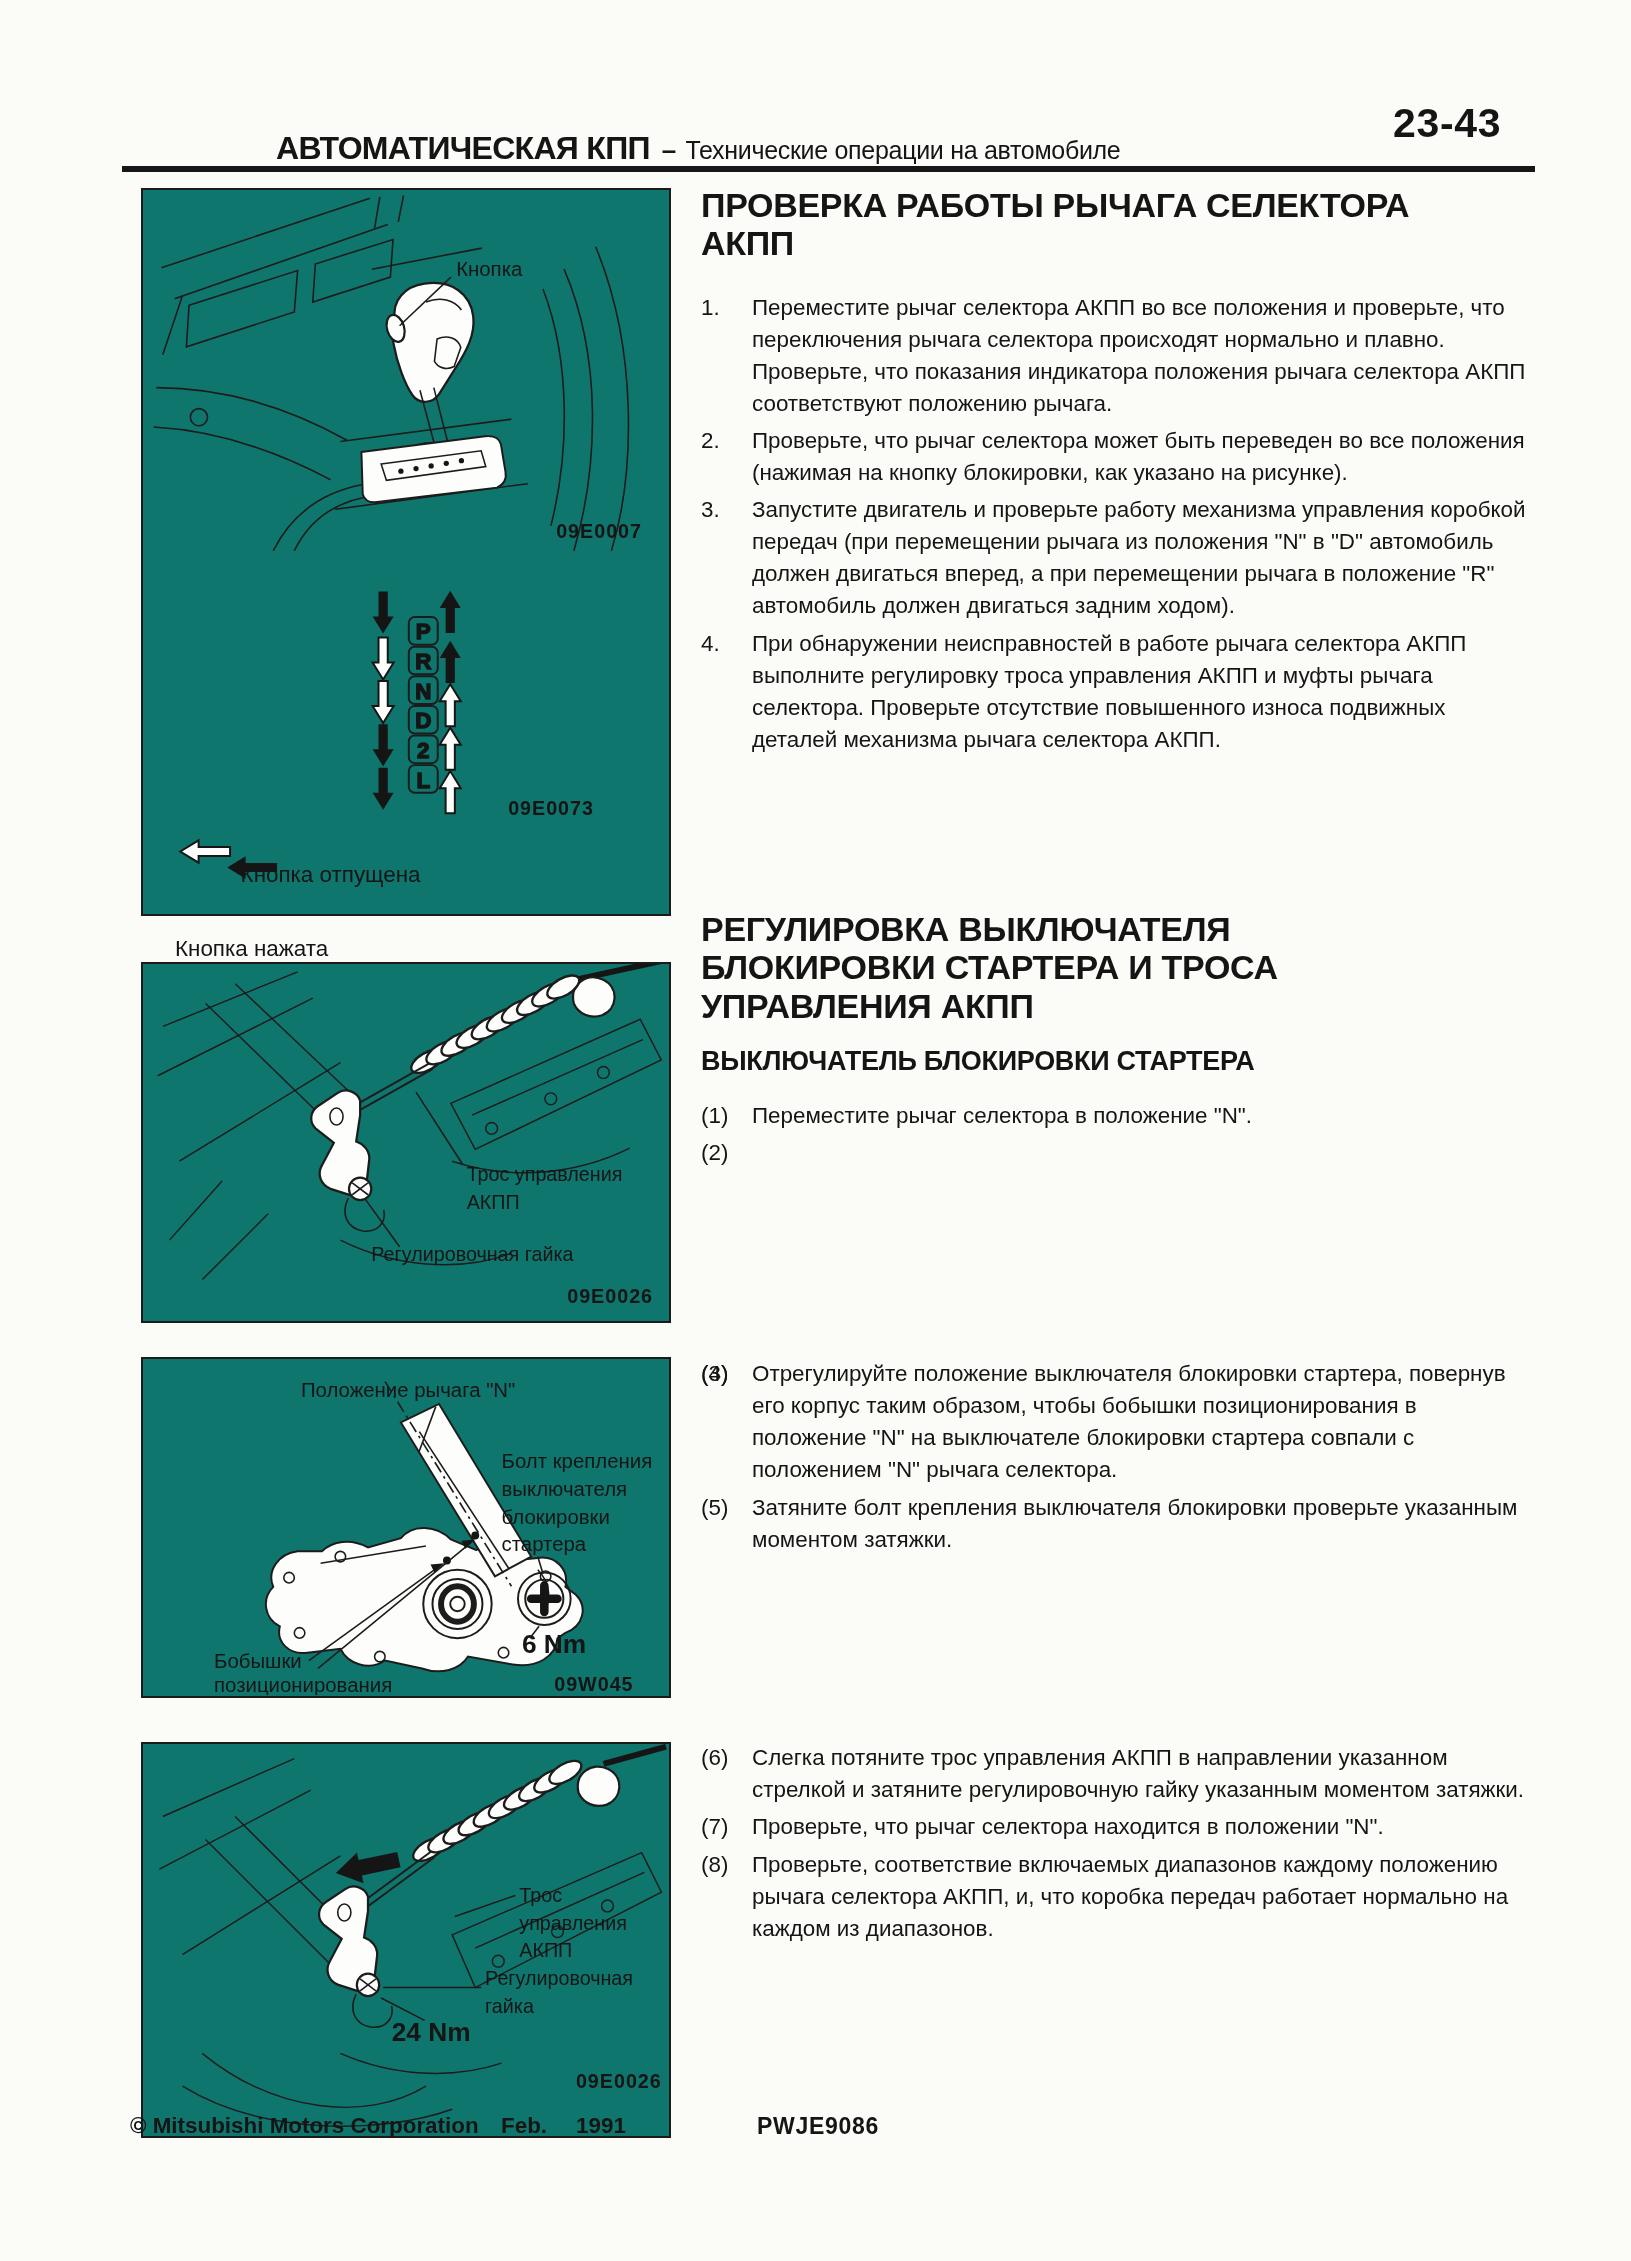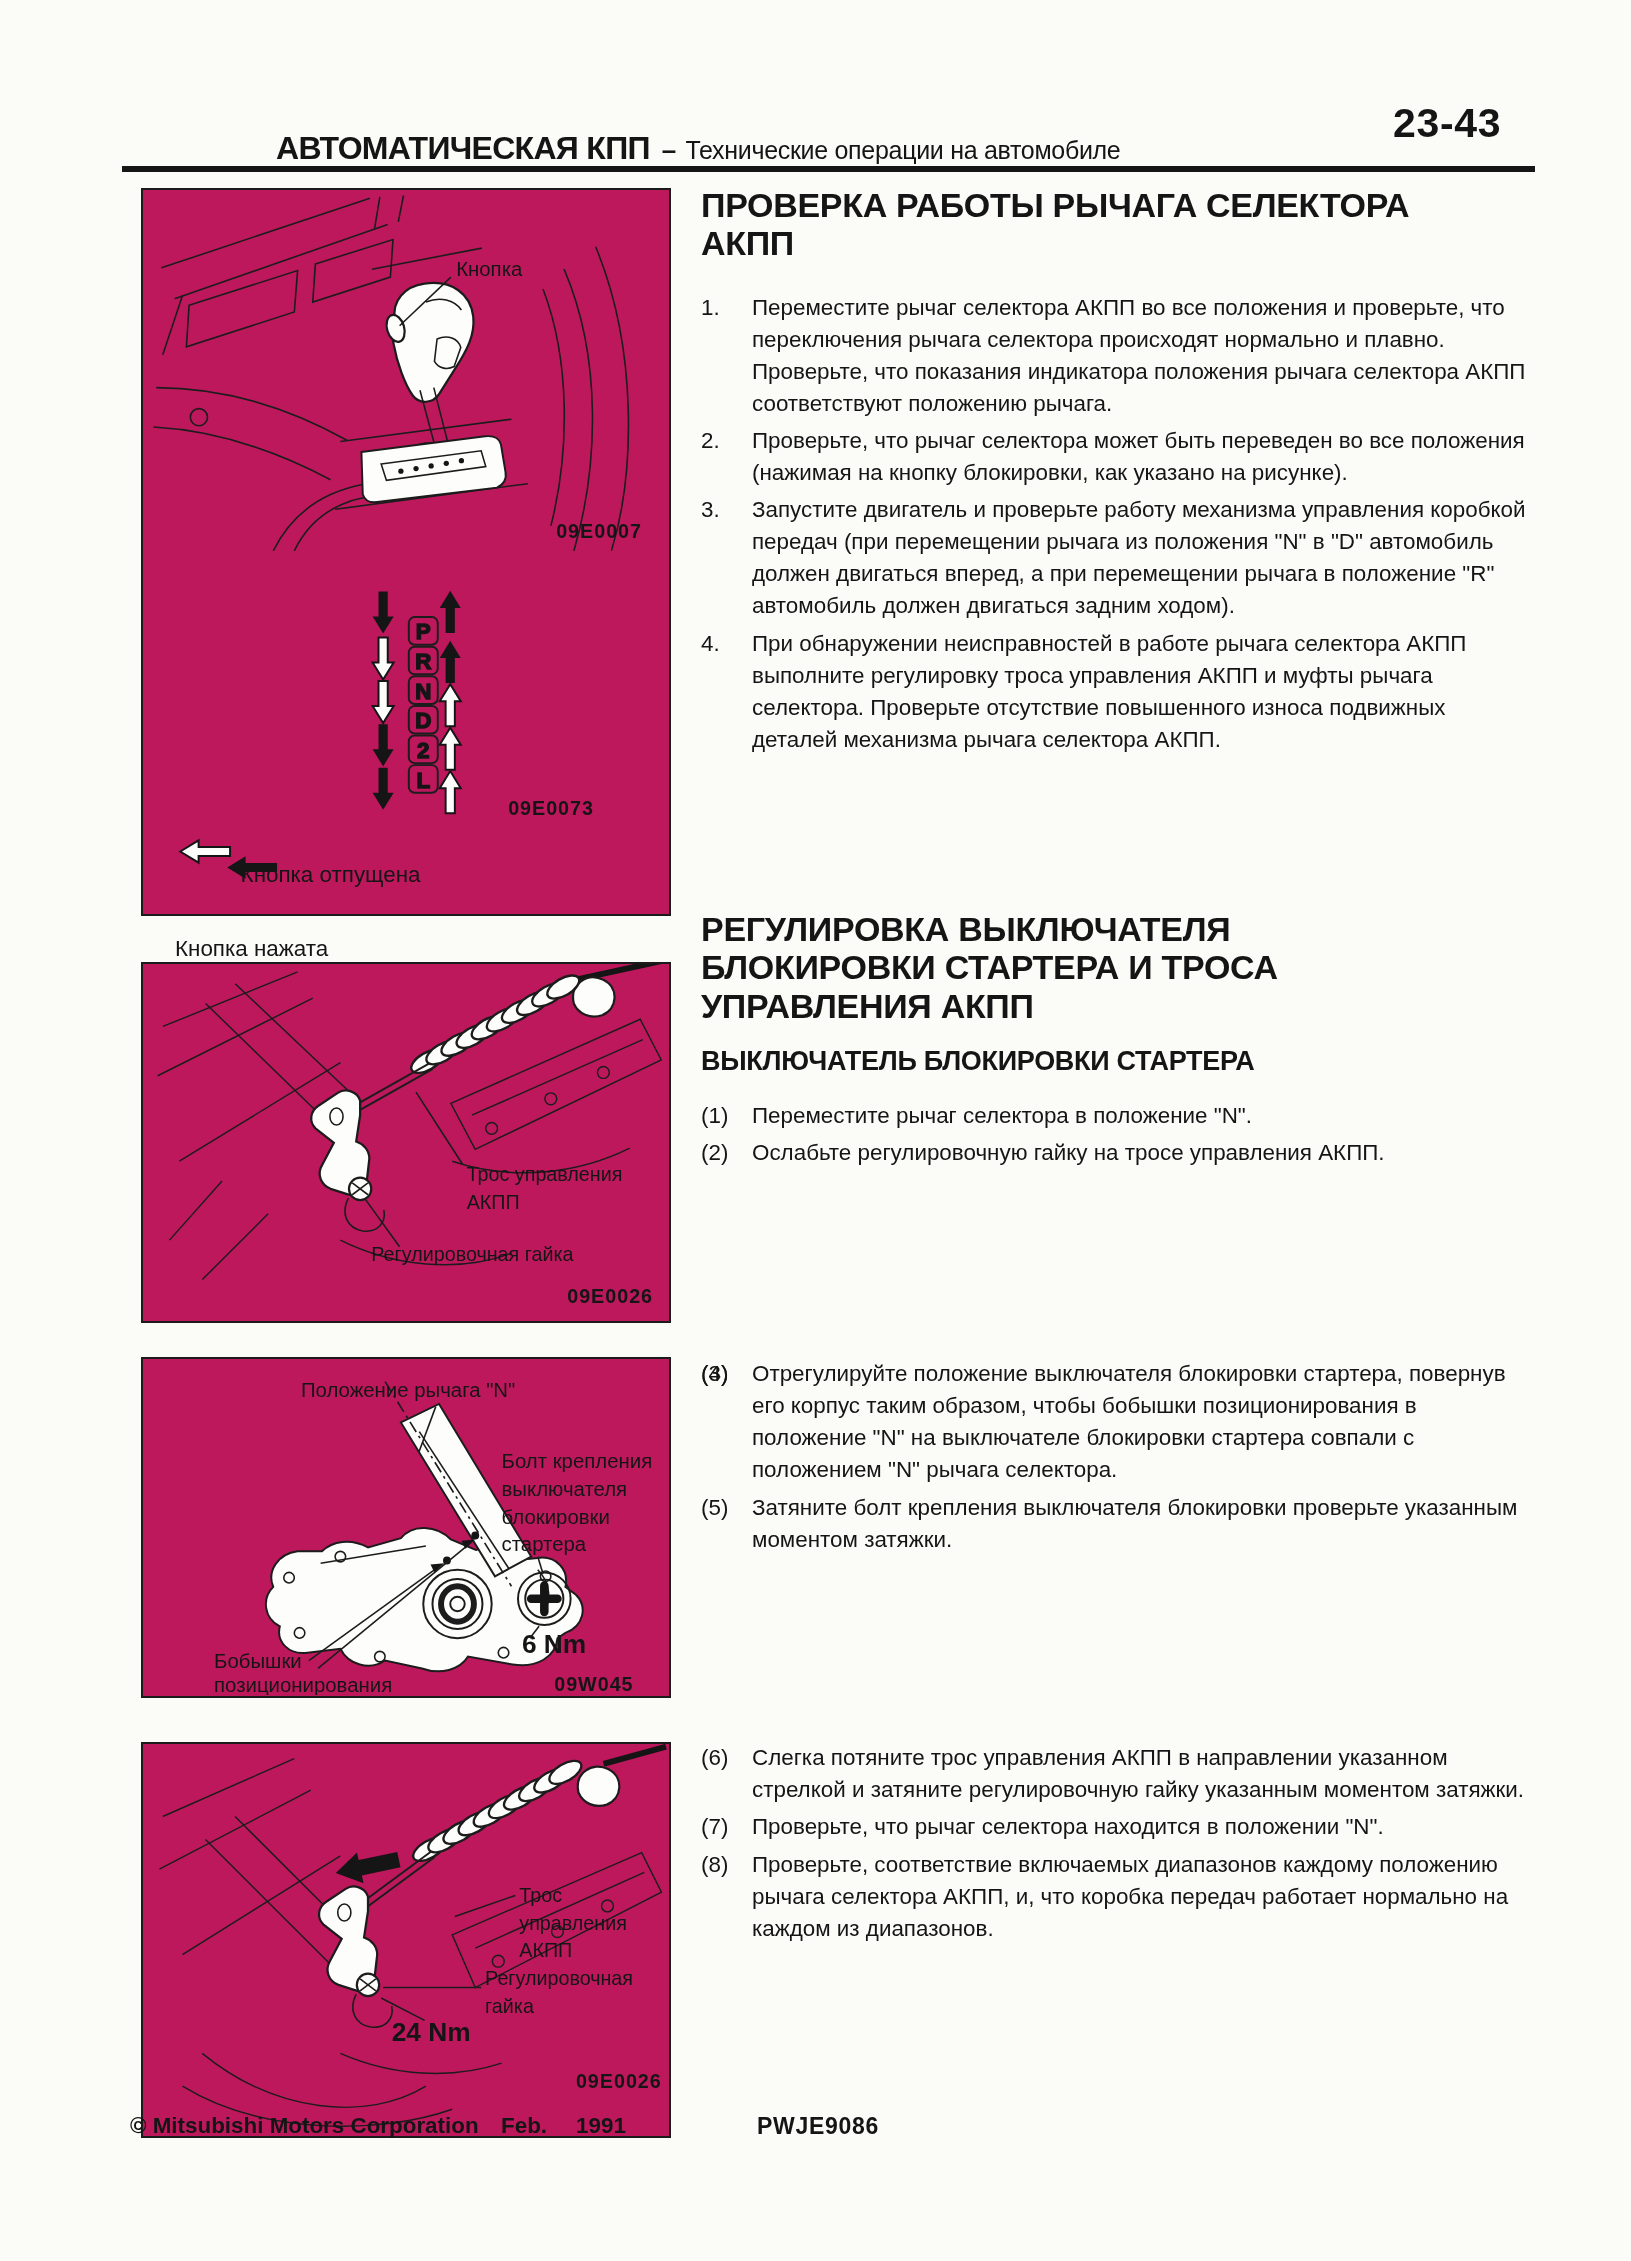--- a/index.html
+++ b/index.html
@@ -8,21 +8,21 @@
   .abs{position:absolute;}
   
   .hdr{position:absolute;top:105px;left:276px;right:99px;display:flex;align-items:baseline;}
   .hdr .main{font-size:32px;font-weight:bold;letter-spacing:-0.7px;white-space:nowrap;margin-top:25px;}
   .hdr .dash{font-size:26px;font-weight:bold;margin:0 9.2px 0 12px;}
   .hdr .sub{font-size:25px;font-weight:normal;letter-spacing:-0.3px;white-space:nowrap;}
   .pgnum{position:absolute;top:100px;left:1393px;font-size:41px;font-weight:bold;letter-spacing:0.7px;}
   .rule{position:absolute;top:166px;left:122px;width:1413px;height:6px;background:#161616;}
   
   .figbox{position:absolute;left:141px;width:530px;border:2.6px solid #1b1b1b;
-          background:#be185d;box-sizing:border-box;}
+          background:#0f766e;box-sizing:border-box;}
   svg{display:block;}
   svg text{font-family:"Liberation Sans",sans-serif;fill:#151515;}
   .ln{stroke:#1c1c1c;stroke-width:2.4;fill:none;}
   .ln2{stroke:#1c1c1c;stroke-width:3.4;fill:#fdfdfb;}
   
   .legend{position:absolute;left:32px;display:flex;align-items:center;gap:6.6px;}
   .legend .ltxt{font-size:22.4px;margin-top:47px;}
   
   .sec{position:absolute;left:701px;width:857px;}
   .sec h1{margin:0;font-size:34px;line-height:1.13;font-weight:bold;width:750px;letter-spacing:-0.3px;}
@@ -329,21 +329,20 @@
 <section class="sec" style="top:910px;">
   <h1>РЕГУЛИРОВКА ВЫКЛЮЧАТЕЛЯ БЛОКИРОВКИ СТАРТЕРА И ТРОСА УПРАВЛЕНИЯ АКПП</h1>
   <h2>ВЫКЛЮЧАТЕЛЬ БЛОКИРОВКИ СТАРТЕРА</h2>
   <div class="list tight">
     <div class="item">
       <span class="num">(1)</span>
       <span class="txt">Переместите рычаг селектора в положение "N".</span>
     </div>
     <div class="item">
       <span class="num">(2)</span>
-      <span class="txt">Ослабьте регулировочную гайку на тросе управления АКПП.</span>
     </div>
   </div>
 </section>
 
 <section class="sec" style="top:1353px;">
   <div class="list tight">
     <div class="item">
       <span class="num">(3)</span>
     </div>
     <div class="item">

